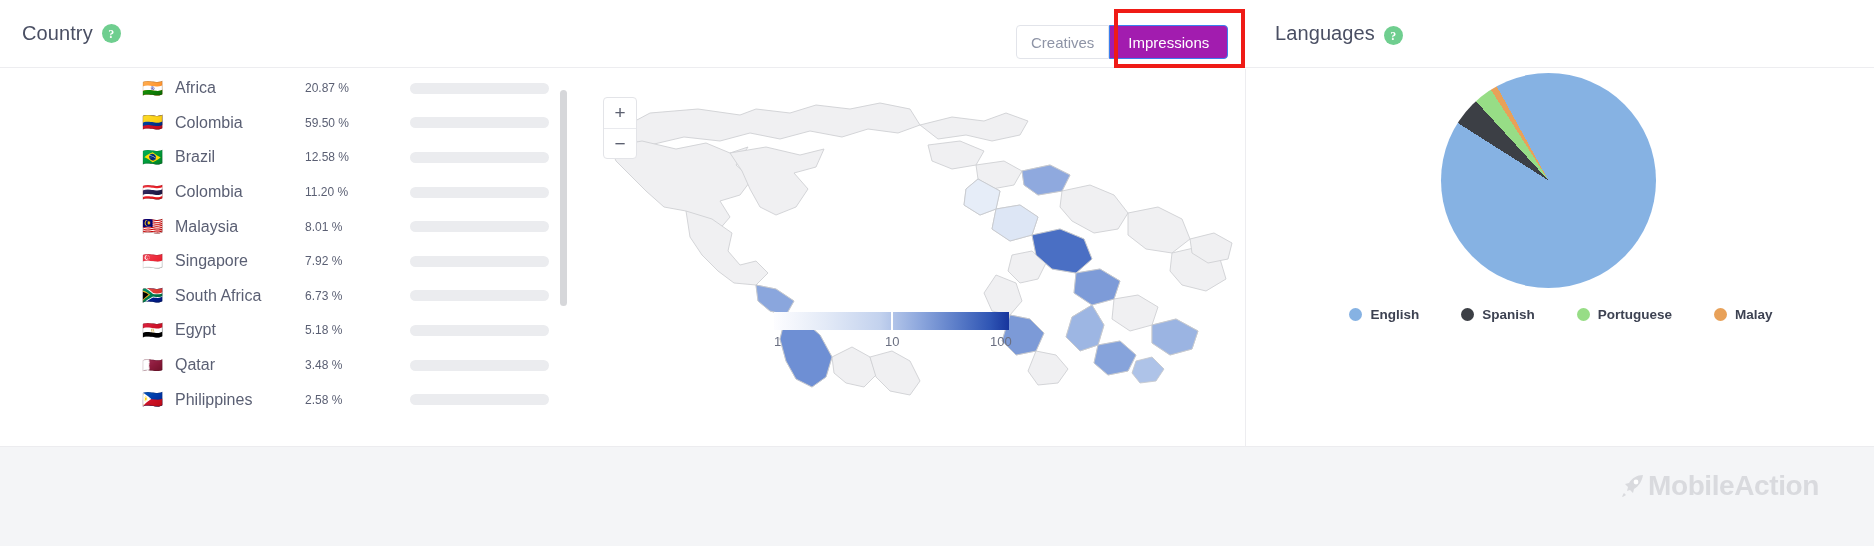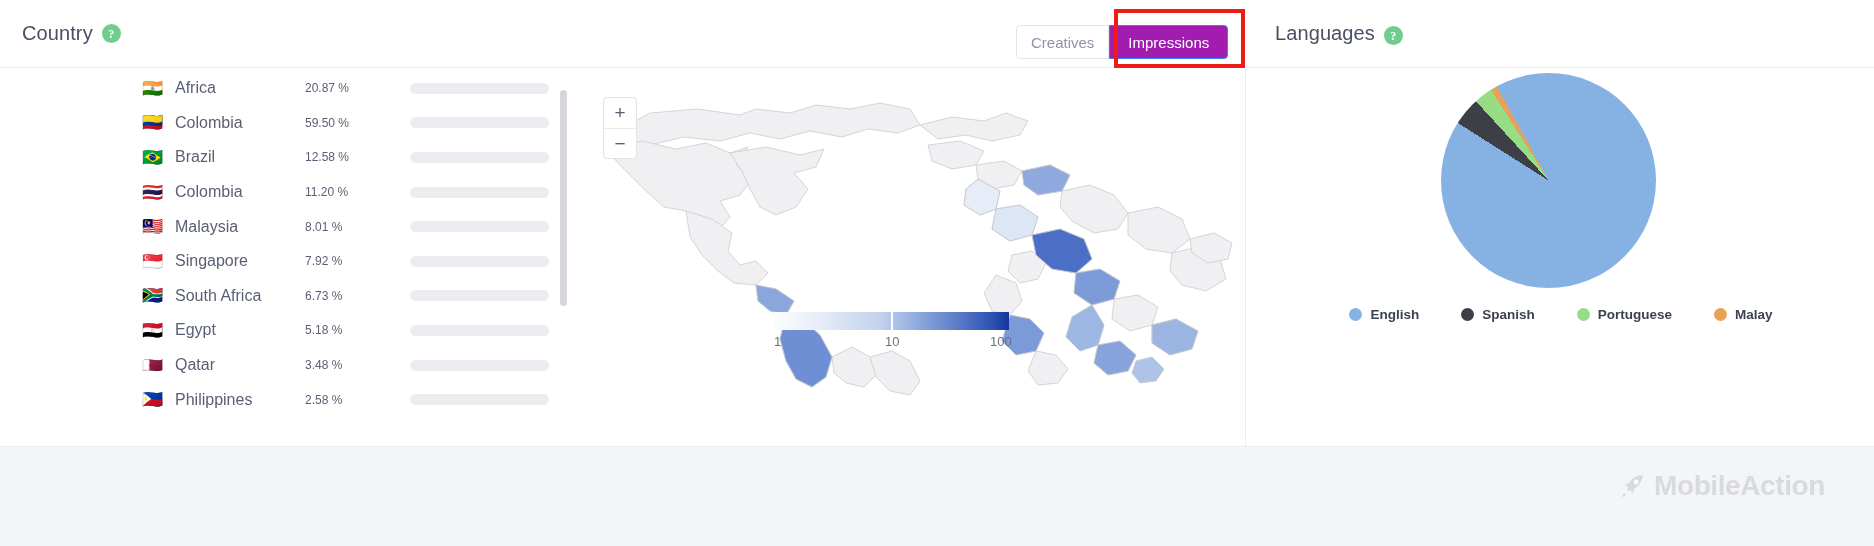--- a/index.html
+++ b/index.html
@@ -117,21 +117,21 @@
   .pie-legend{
     position:absolute;left:55px;top:242px;width:520px;
     display:flex;align-items:center;justify-content:center;gap:42px;
   }
   .leg-item{display:flex;align-items:center;gap:8px;}
   .leg-dot{width:13px;height:13px;border-radius:50%;}
   .leg-text{font-size:13.5px;font-weight:700;color:#3d4252;}
   
   .watermark{
     position:absolute;left:1620px;top:470px;
-    display:flex;align-items:center;gap:8px;
+    display:flex;align-items:center;gap:2px;
     font-size:28px;font-weight:700;color:#d9dade;letter-spacing:-.4px;
   }
   .divider-v{
     position:absolute;left:1245px;top:69px;width:1px;height:378px;
     background:#ededf0;
   }
 </style>
 </head>
 <body>
 

